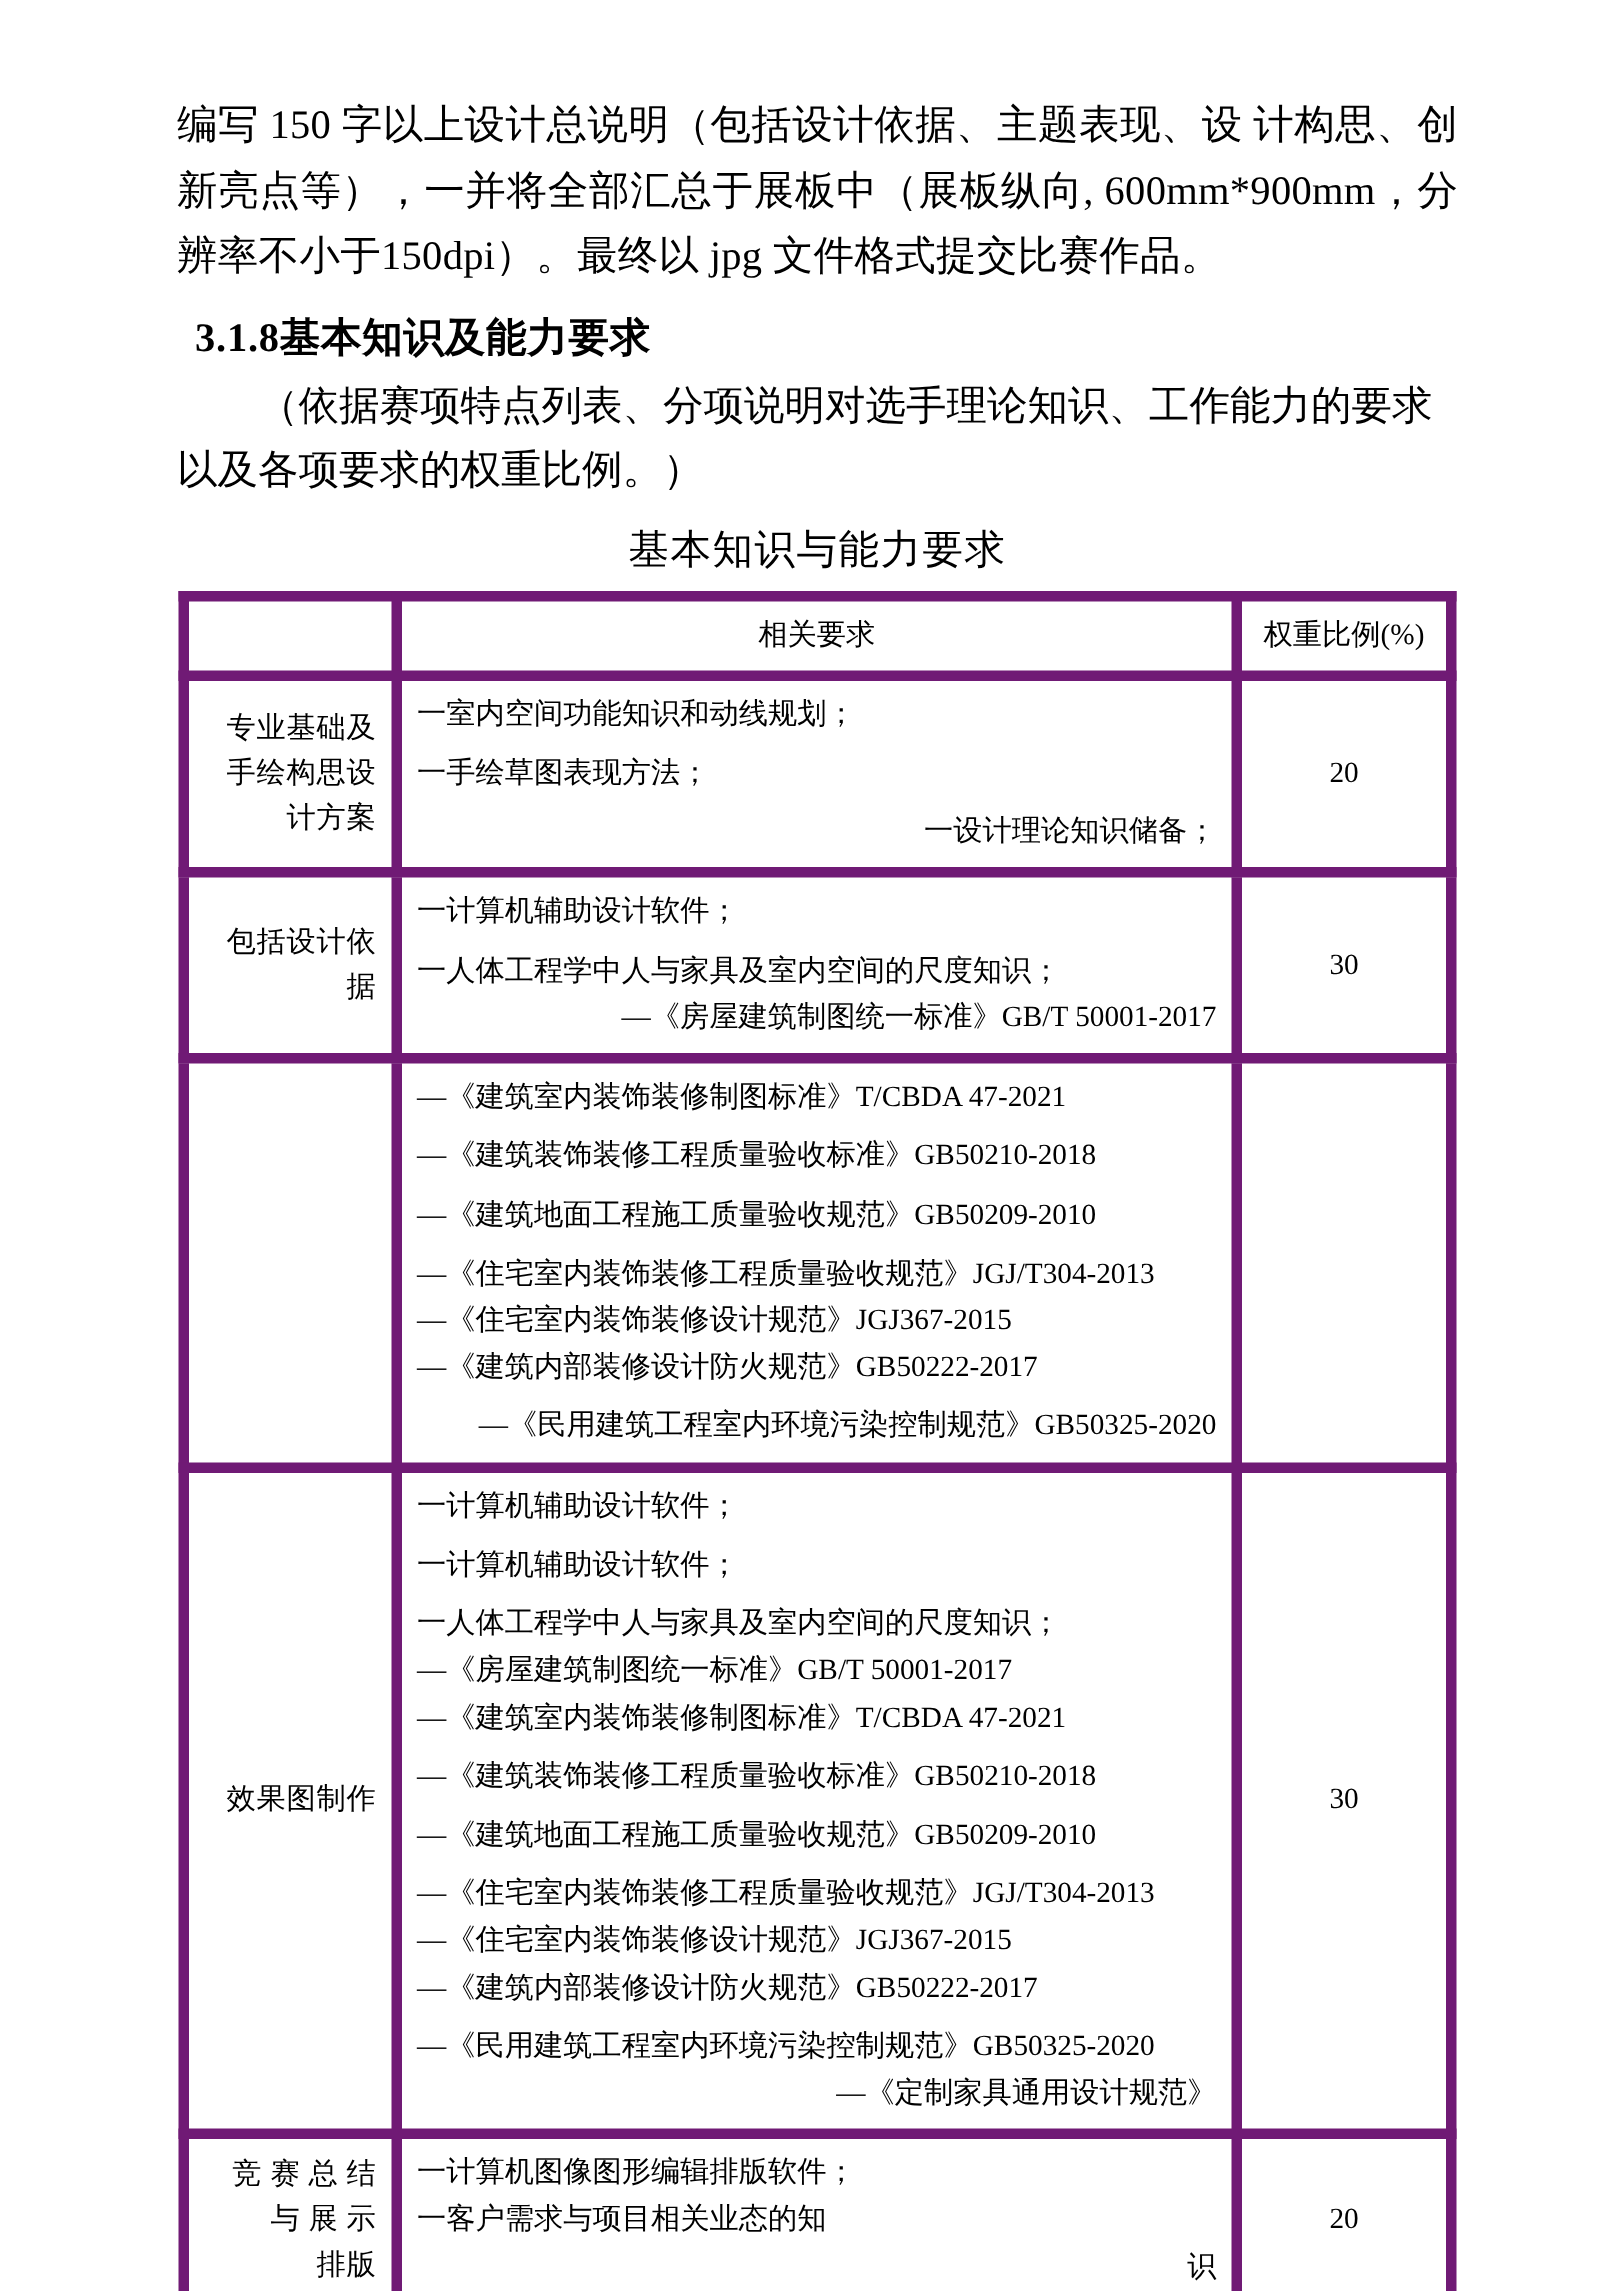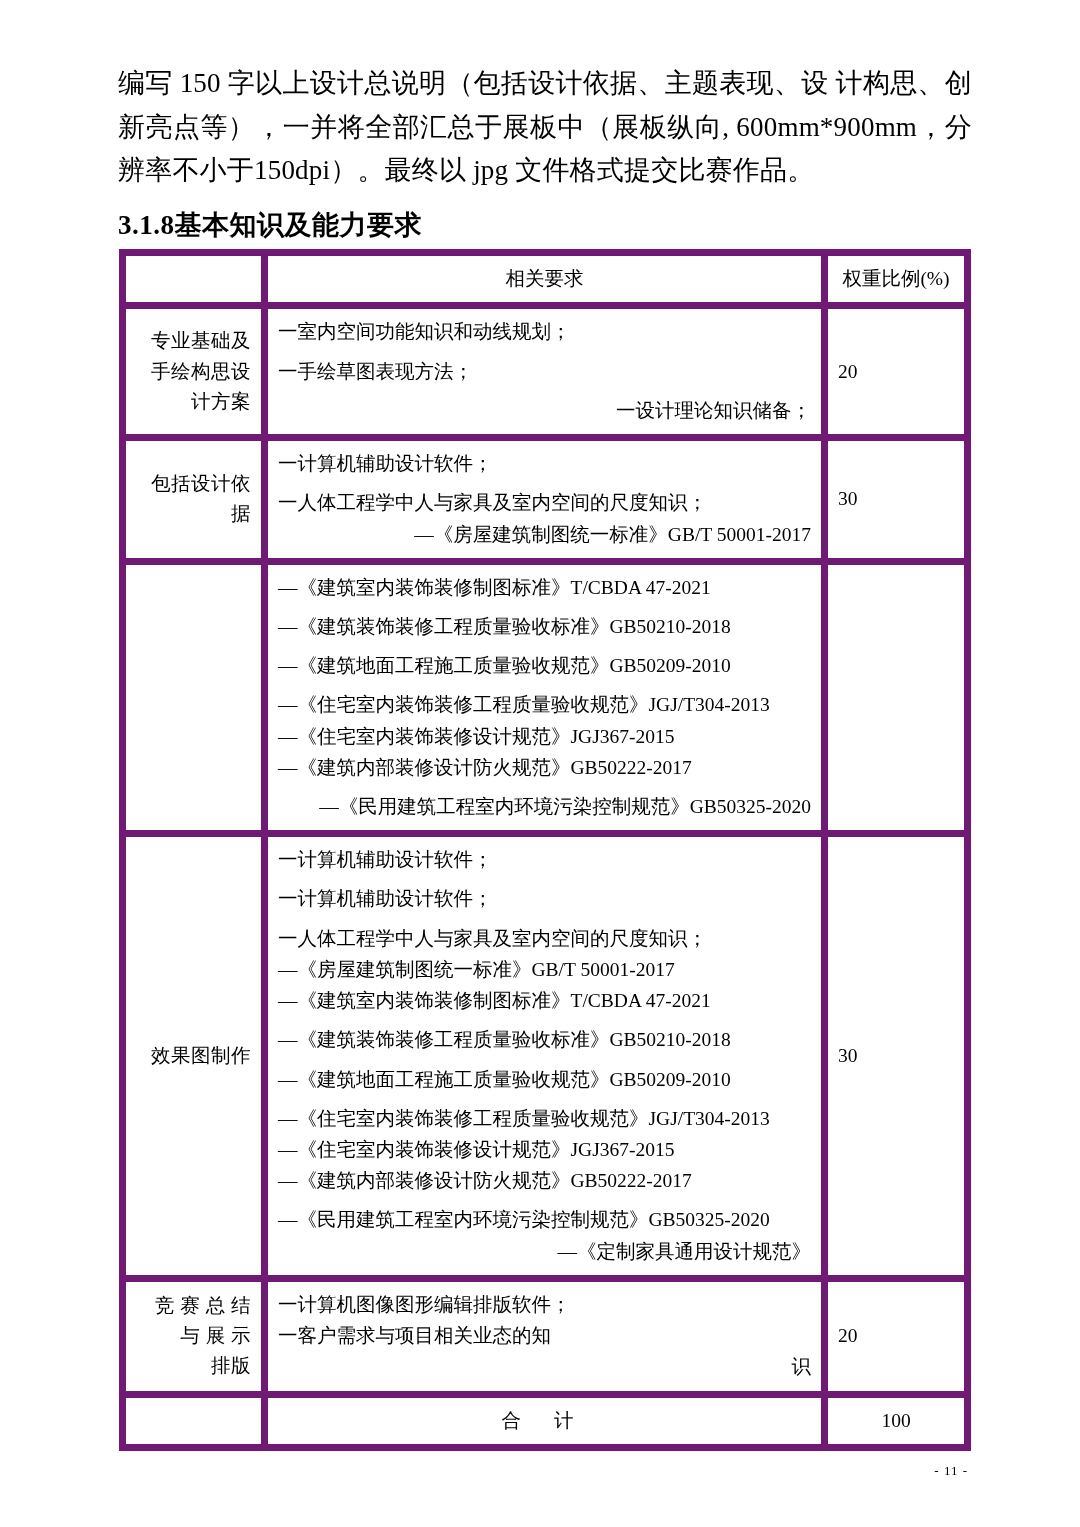--- a/index.html
+++ b/index.html
@@ -28,21 +28,21 @@
     margin: 0;
     font-size: 27px;
     line-height: 1.62;
     text-align: justify;
     letter-spacing: 0.2px;
   }
   .indent-first {
     text-indent: 0;
   }
   h2.heading {
-    margin: 14px 0 6px 0;
+    margin: 14px 0 6px 12px;
     font-size: 27px;
     font-weight: bold;
     font-family: "Liberation Serif", serif;
     letter-spacing: 0.5px;
   }
   p.sub-para {
     margin: 0;
     font-size: 27px;
     line-height: 1.6;
     text-indent: 54px;
@@ -71,21 +71,21 @@
     width: 142px;
     text-align: right;
     letter-spacing: 0.5px;
   }
   td.col-req {
     width: 560px;
     text-align: left;
   }
   td.col-pct {
     width: 143px;
-    text-align: left;
+    text-align: center;
   }
   .hdr td {
     text-align: center;
     font-size: 20px;
     padding: 9px 6px;
   }
   .req-list {
     margin: 0;
     padding: 0;
     list-style: none;
@@ -130,21 +130,23 @@
 </head>
 <body>
 
 <div class="page">
   <div class="content">
 
     <p class="para indent-first">编写 150 字以上设计总说明（包括设计依据、主题表现、设 计构思、创新亮点等），一并将全部汇总于展板中（展板纵向, 600mm*900mm，分辨率不小于150dpi）。最终以 jpg 文件格式提交比赛作品。</p>
 
     <h2 class="heading">3.1.8基本知识及能力要求</h2>
 
-
+    <p class="sub-para">（依据赛项特点列表、分项说明对选手理论知识、工作能力的要求以及各项要求的权重比例。）</p>
+
+    <div class="table-title">基本知识与能力要求</div>
 
     <table class="req-table">
       <colgroup>
         <col style="width:142px">
         <col style="width:560px">
         <col style="width:143px">
       </colgroup>
       <tbody>
         <tr class="hdr">
           <td class="col-cat"></td>

